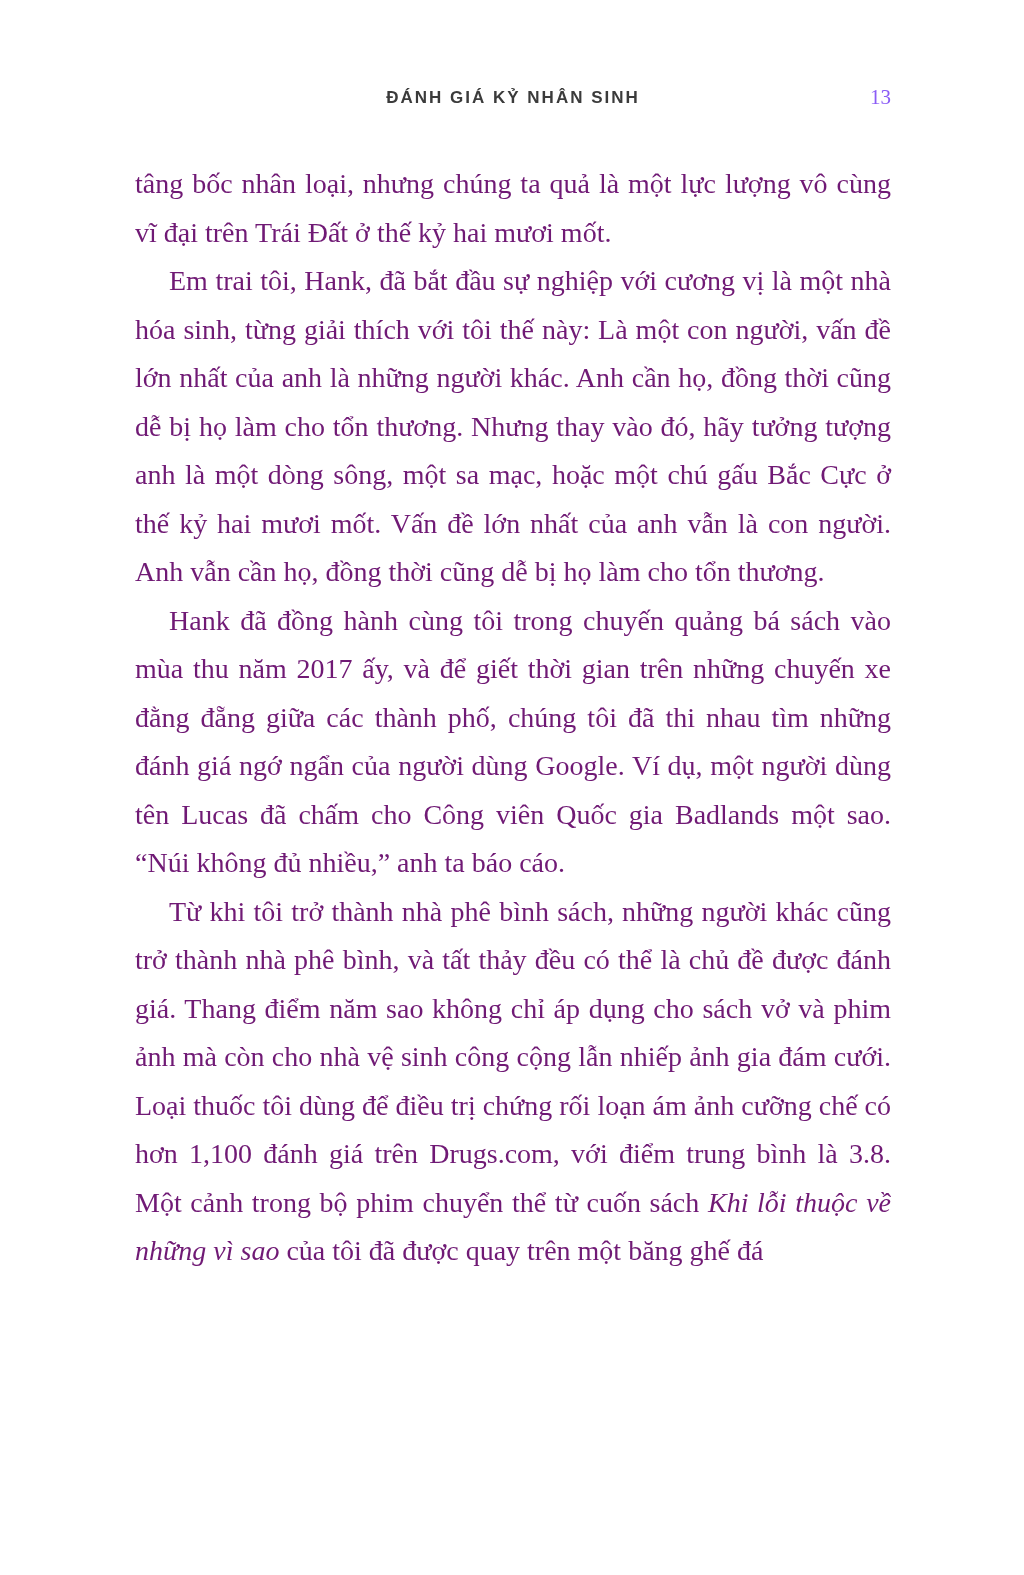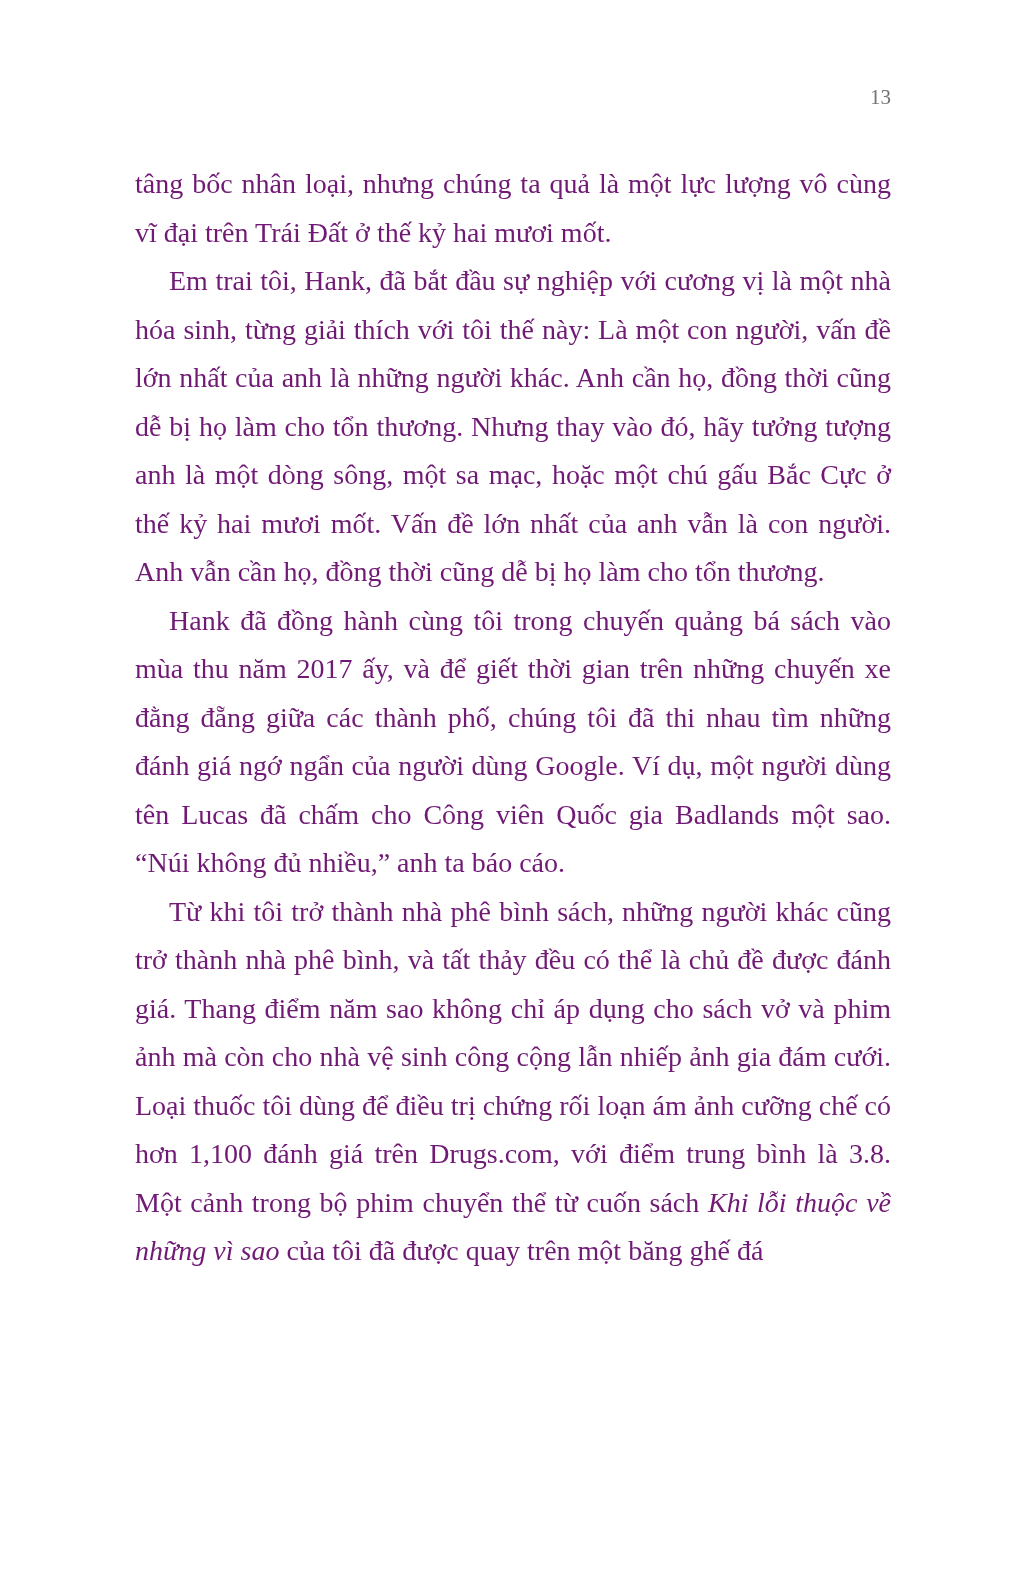--- a/index.html
+++ b/index.html
@@ -35,21 +35,21 @@
     letter-spacing: 2px;
     color: #3b3b3b;
   }
 
   .page-number {
     position: absolute;
     right: 0;
     top: -3px;
     font-family: "Liberation Serif", "DejaVu Serif", serif;
     font-size: 21px;
-    color: #737373;
+    color: #8b5cf6;
   }
 
   .page-body {
     position: absolute;
     top: 160px;
     left: 135px;
     width: 756px;
     font-size: 28px;
     line-height: 48.5px;
     text-align: justify;
@@ -68,20 +68,21 @@
   .para em {
     font-style: italic;
   }
 </style>
 </head>
 <body>
 
 <div class="page">
 
   <header class="page-header">
+    <span class="running-title">ĐÁNH GIÁ KỶ NHÂN SINH</span>
     <span class="page-number">13</span>
   </header>
 
   <main class="page-body">
 
     <p class="para no-indent">tâng bốc nhân loại, nhưng chúng ta quả là một lực lượng vô cùng vĩ đại trên Trái Đất ở thế kỷ hai mươi mốt.</p>
 
     <p class="para">Em trai tôi, Hank, đã bắt đầu sự nghiệp với cương vị là một nhà hóa sinh, từng giải thích với tôi thế này: Là một con người, vấn đề lớn nhất của anh là những người khác. Anh cần họ, đồng thời cũng dễ bị họ làm cho tổn thương. Nhưng thay vào đó, hãy tưởng tượng anh là một dòng sông, một sa mạc, hoặc một chú gấu Bắc Cực ở thế kỷ hai mươi mốt. Vấn đề lớn nhất của anh vẫn là con người. Anh vẫn cần họ, đồng thời cũng dễ bị họ làm cho tổn thương.</p>
 
     <p class="para">Hank đã đồng hành cùng tôi trong chuyến quảng bá sách vào mùa thu năm 2017 ấy, và để giết thời gian trên những chuyến xe đằng đẵng giữa các thành phố, chúng tôi đã thi nhau tìm những đánh giá ngớ ngẩn của người dùng Google. Ví dụ, một người dùng tên Lucas đã chấm cho Công viên Quốc gia Badlands một sao. “Núi không đủ nhiều,” anh ta báo cáo.</p>

